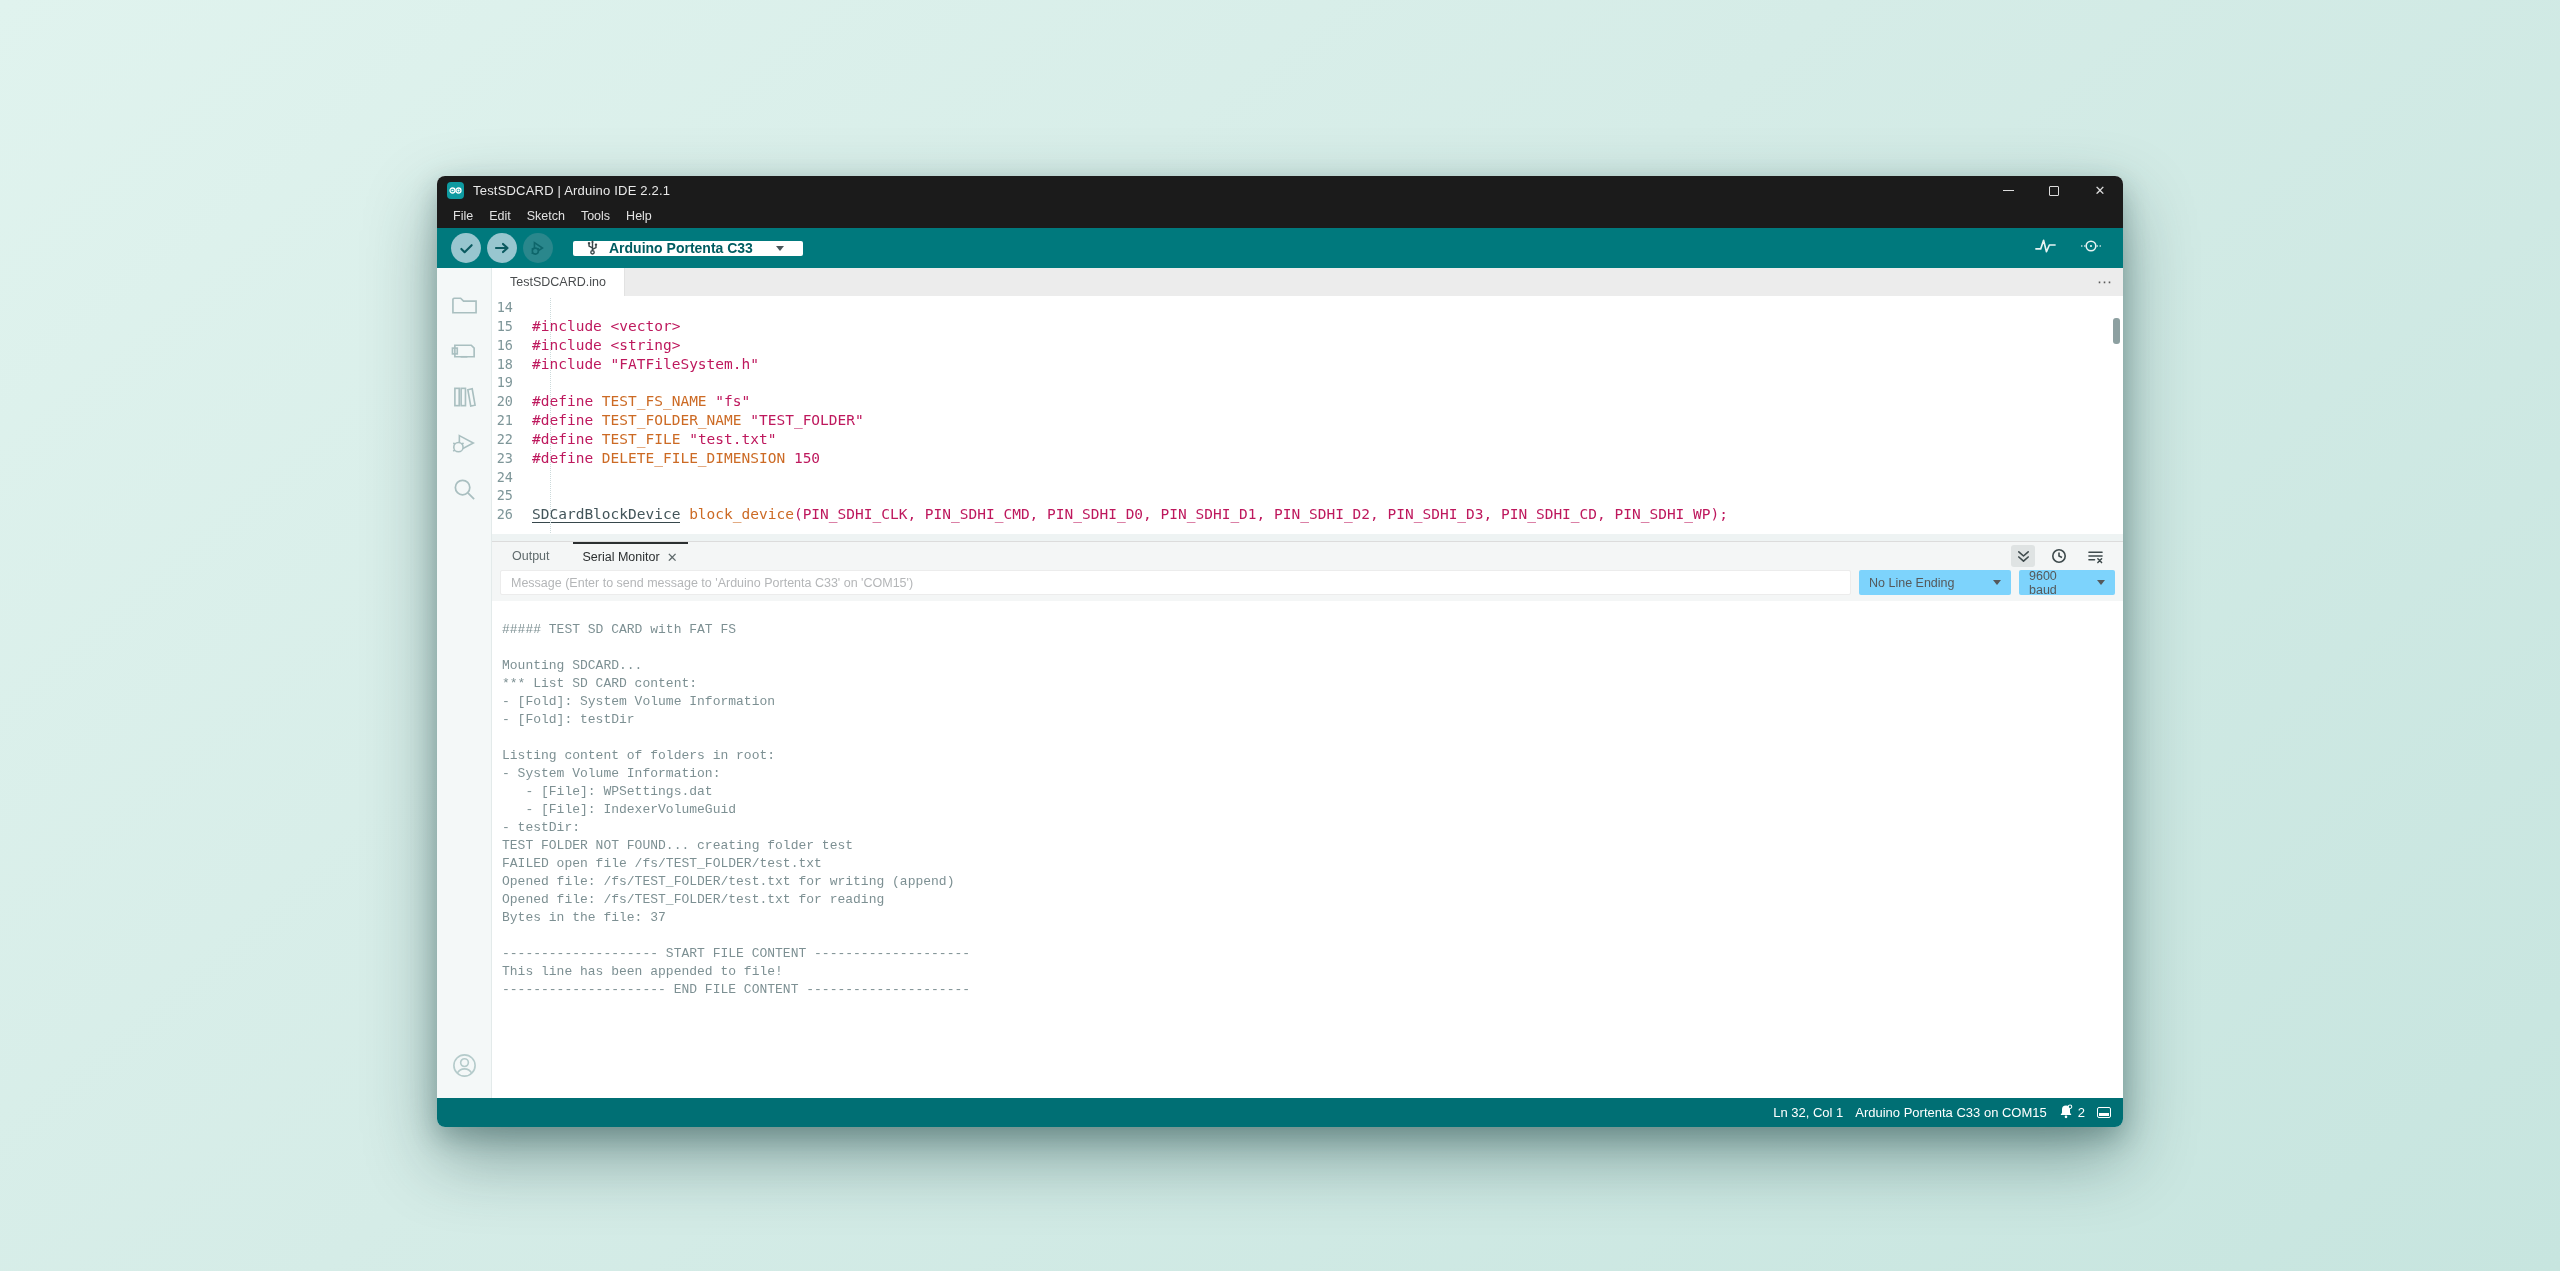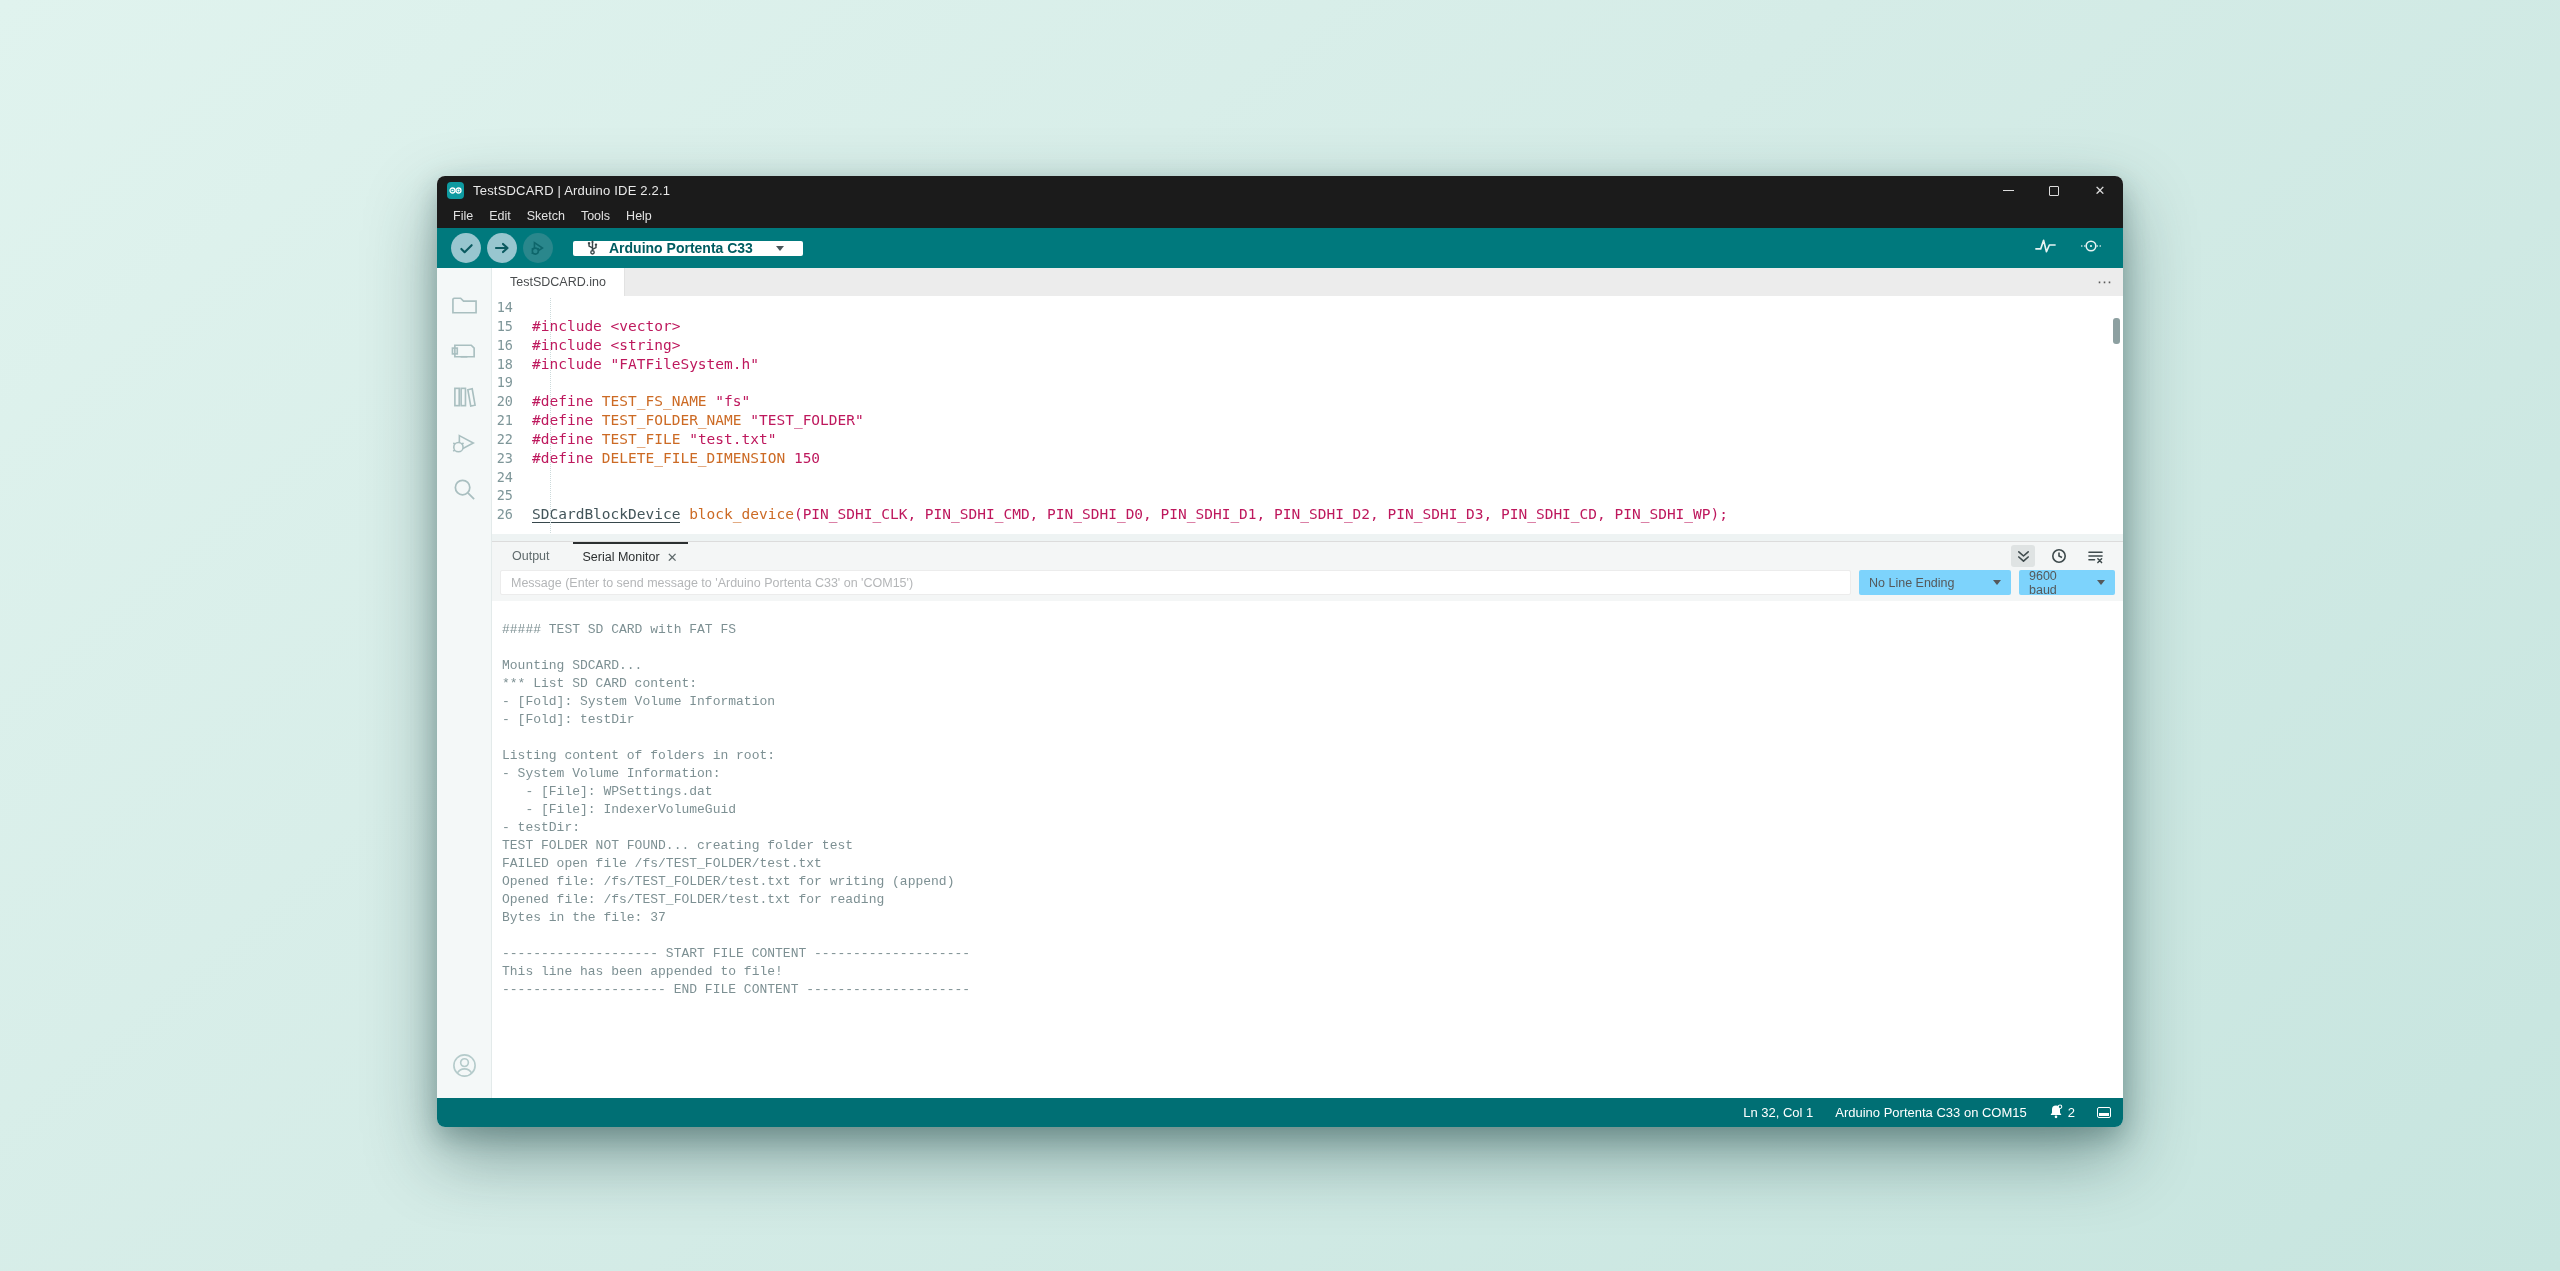--- a/index.html
+++ b/index.html
@@ -91,21 +91,21 @@
   .mini-select .caret-down { border-top-color:#55595b; margin-left:10px; }
   .sel-ending { width:152px; }
   .sel-baud { width:96px; }
 
   .serial-output { flex:1; background:#fff; overflow:hidden; padding:20px 0 0 10px;
                    font-family:"Liberation Mono", monospace; font-size:13px; color:#7d9093; }
   .serial-line { height:18px; line-height:18px; white-space:pre; }
 
   
   .statusbar { height:29px; background:#006f74; color:#fff; display:flex; align-items:center;
-               justify-content:flex-end; gap:22px; padding-right:12px; font-size:13px; flex:0 0 auto; }
+               justify-content:flex-end; gap:12px; padding-right:12px; font-size:13px; flex:0 0 auto; }
   .status-item { display:flex; align-items:center; gap:5px; }
   .panel-toggle-glyph { width:14px; height:11px; border:1.4px solid #fff; border-radius:2px; position:relative; display:inline-block; }
   .panel-toggle-glyph::after { content:""; position:absolute; left:1px; right:1px; bottom:1px; height:3px; background:#fff; }
 </style>
 </head>
 <body>
 
 <div class="app-window">
 
   <div class="titlebar">

